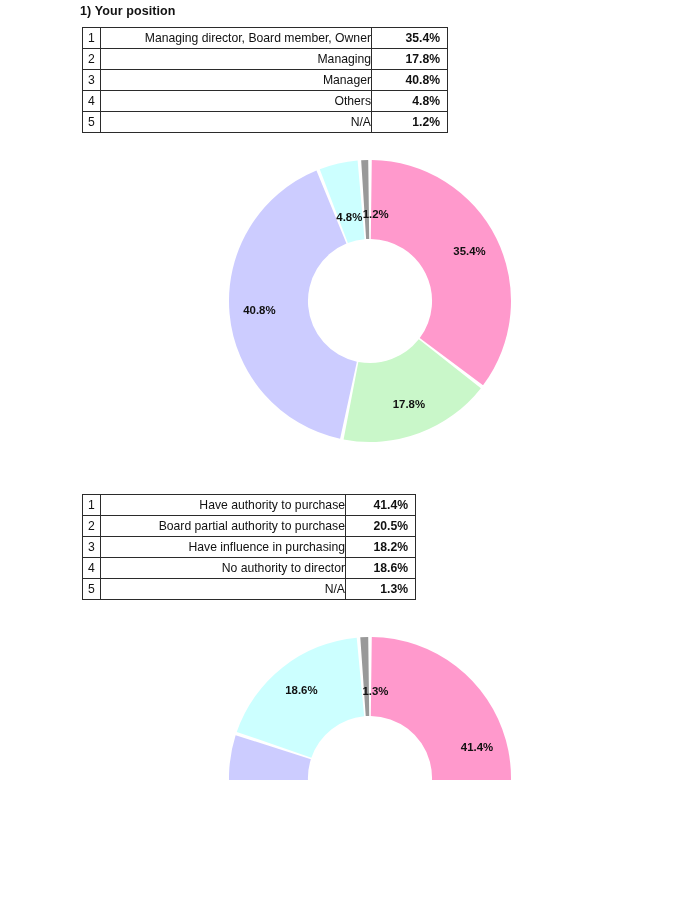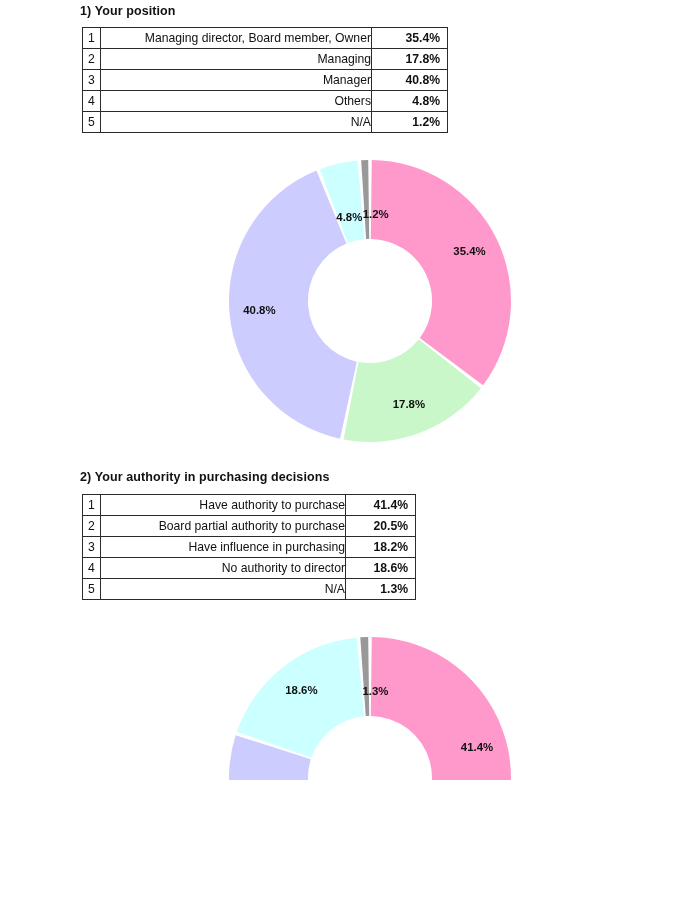--- a/index.html
+++ b/index.html
@@ -136,21 +136,20 @@
         <path d="M 90.75742180979186 9.25523411990585 A 141 141 0 0 1 128.6007243365821 0.5462426169289927 L 135.5443187080961 79.20034675144876 A 62.04 62.04 0 0 0 118.89326559630842 83.03230301275858 Z" fill="#ccffff"></path>
         <path d="M 132.15881707102864 0.27745921702356213 A 141 141 0 0 1 139.2158847835 0.011287923840313852 L 140.21498930474002 78.96496668648975 A 62.04 62.04 0 0 0 137.1098795112526 79.08208205549037 Z" fill="#999999"></path>
         <text x="240.5228512061846" y="91.85596159419092" class="slice-label">35.4%</text>
         <text x="179.90762697649282" y="244.952541989593" class="slice-label">17.8%</text>
         <text x="30.43395082643174" y="150.75106113138915" class="slice-label">40.8%</text>
         <text x="120.31859643386271" y="57.804029361185016" class="slice-label">4.8%</text>
         <text x="146.74124539765282" y="55.46446302685689" class="slice-label">1.2%</text>
       </svg>
     </div>
 
-  <div class="section-heading" id="heading-2">2) Your authority in purchasing decisions</div>
 
   <table class="qtable" id="table-2">
     <tbody>
       <tr>
         <td class="c-idx">1</td>
         <td class="c-label">Have authority to purchase</td>
         <td class="c-val">41.4%</td>
       </tr>
       <tr>
         <td class="c-idx">2</td>

